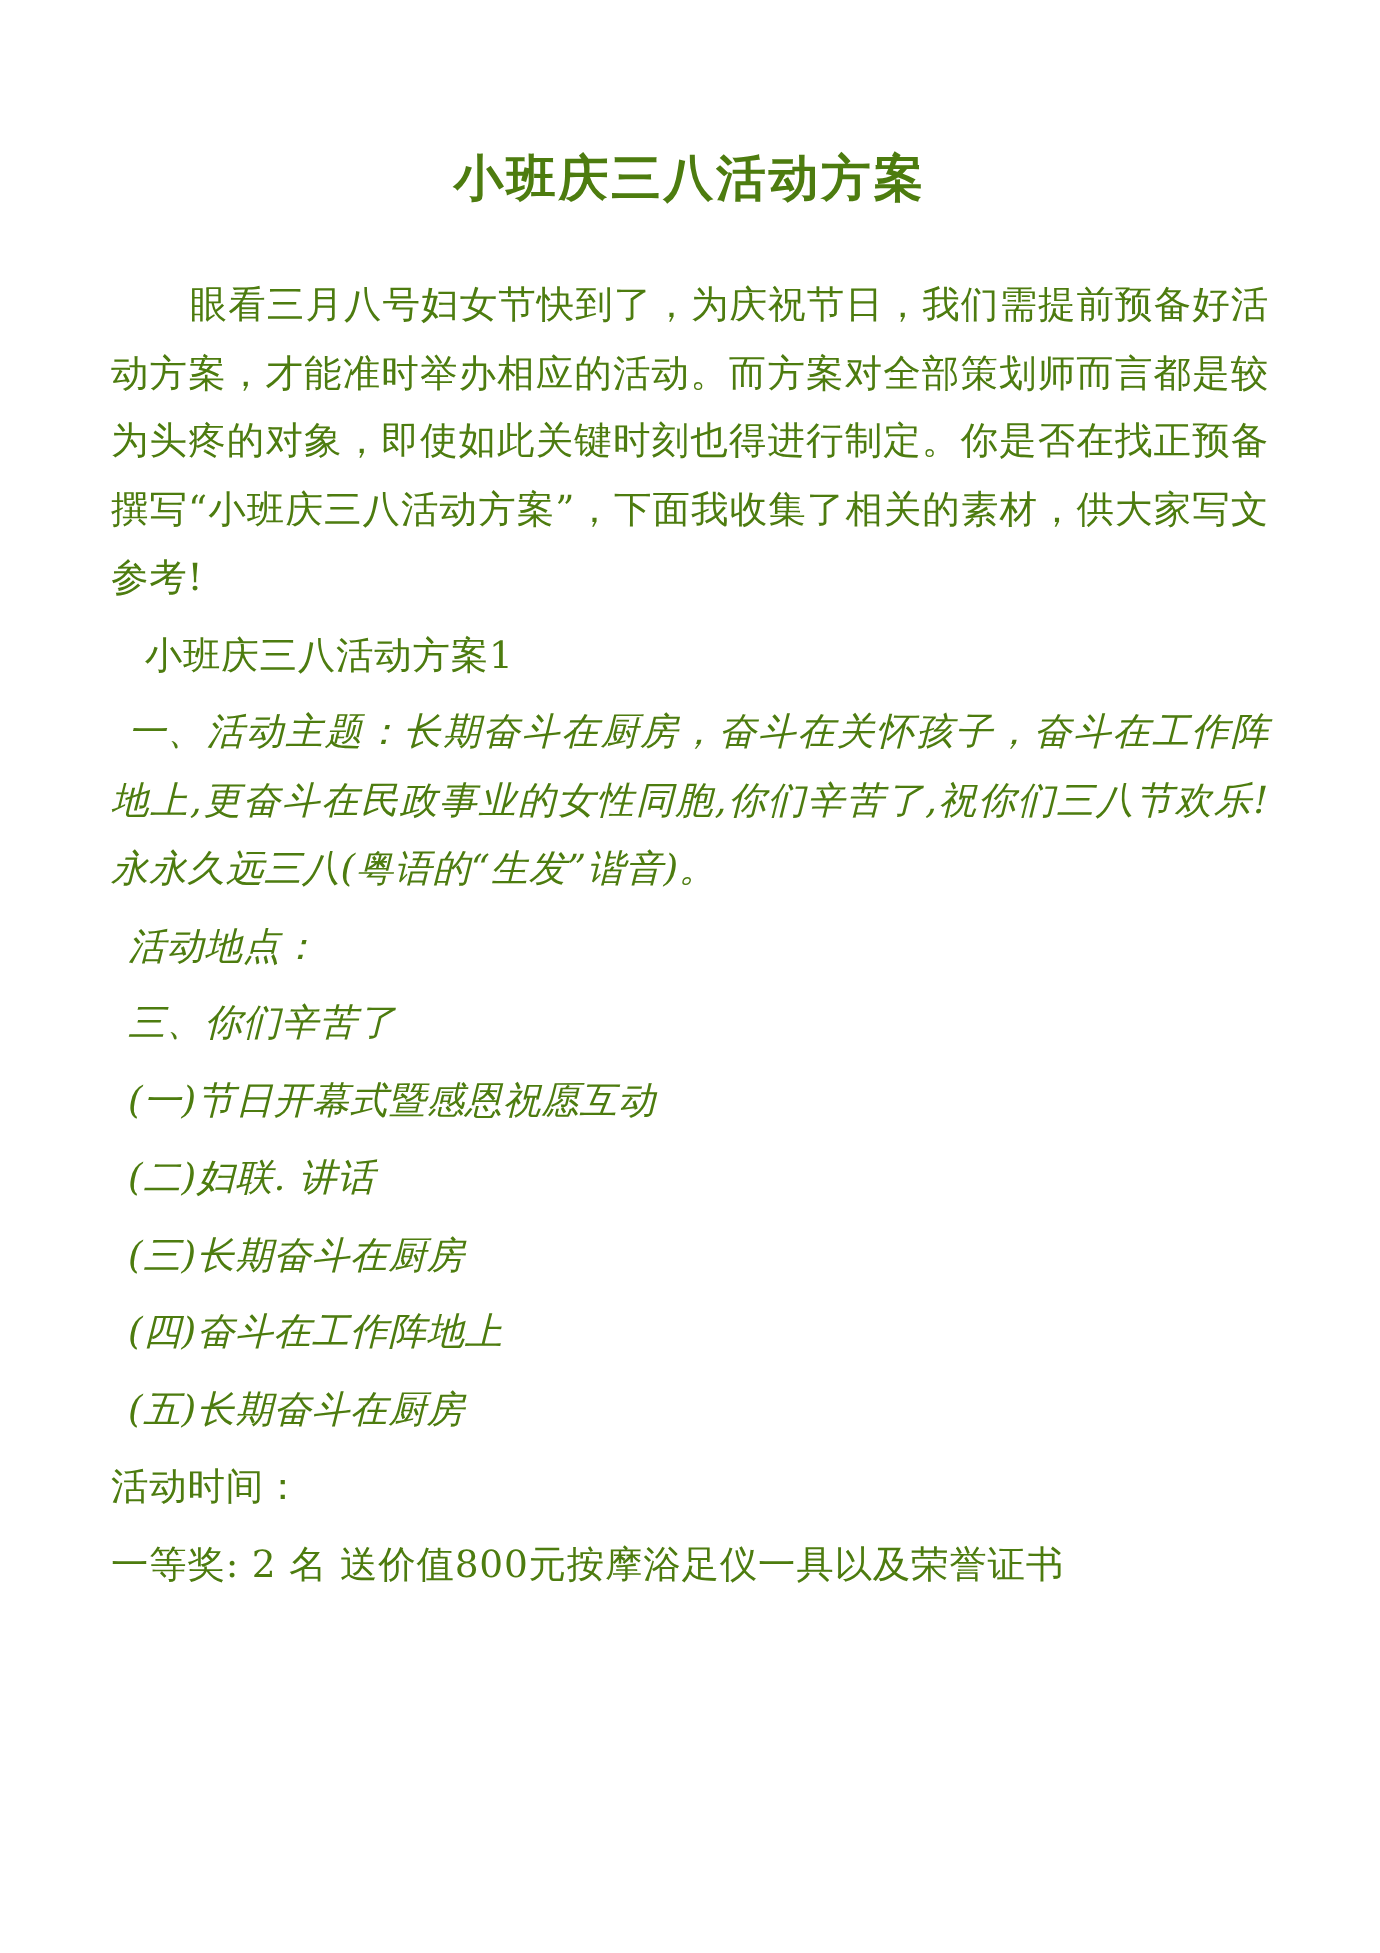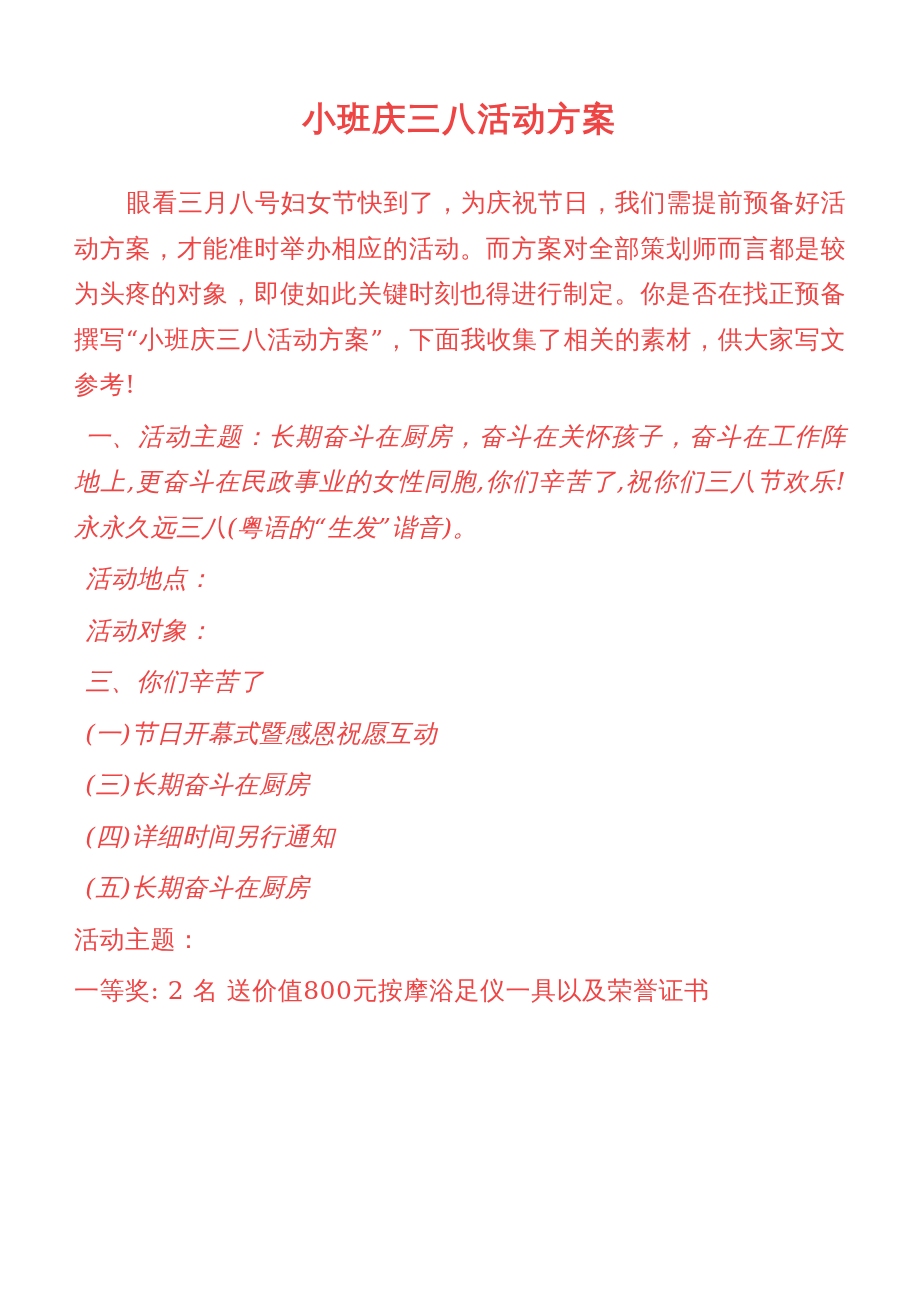--- a/index.html
+++ b/index.html
@@ -8,21 +8,21 @@
     background: #ffffff;
   }
   .page {
     width: 920px;
     height: 1302px;
     background: #ffffff;
     position: relative;
     box-sizing: border-box;
     padding: 96px 74px 0 74px;
     font-family: "DejaVu Serif", "Liberation Serif", serif;
-    color: #ef4444;
+    color: #4d7c0f;
     overflow: hidden;
   }
   .doc-title {
     font-family: "DejaVu Sans", "Liberation Sans", sans-serif;
     font-size: 33px;
     font-weight: bold;
     text-align: center;
     letter-spacing: 2px;
     margin: 0 0 38px 0;
     line-height: 1.4;
@@ -48,23 +48,24 @@
     text-indent: 0;
   }
 </style>
 </head>
 <body>
 
 <div class="page">
   <h1 class="doc-title">小班庆三八活动方案</h1>
 
   <p class="para indent2">眼看三月八号妇女节快到了，为庆祝节日，我们需提前预备好活动方案，才能准时举办相应的活动。而方案对全部策划师而言都是较为头疼的对象，即使如此关键时刻也得进行制定。你是否在找正预备撰写“小班庆三八活动方案”，下面我收集了相关的素材，供大家写文参考!</p>
+  <p class="para indent1">小班庆三八活动方案1</p>
   <p class="para indent-half">一、活动主题：长期奋斗在厨房，奋斗在关怀孩子，奋斗在工作阵地上,更奋斗在民政事业的女性同胞,你们辛苦了,祝你们三八节欢乐!永永久远三八(粤语的“生发”谐音)。</p>
   <p class="para indent-half">活动地点：</p>
-  <p class="para indent-half">活动对象：</p>
   <p class="para indent-half">三、你们辛苦了</p>
   <p class="para indent-half">(一)节日开幕式暨感恩祝愿互动</p>
+  <p class="para indent-half">(二)妇联. 讲话</p>
   <p class="para indent-half">(三)长期奋斗在厨房</p>
-  <p class="para indent-half">(四)详细时间另行通知</p>
+  <p class="para indent-half">(四)奋斗在工作阵地上</p>
   <p class="para indent-half">(五)长期奋斗在厨房</p>
-  <p class="para flat">活动主题：</p>
+  <p class="para flat">活动时间：</p>
   <p class="para flat">一等奖: 2 名 送价值800元按摩浴足仪一具以及荣誉证书</p>
 </div>
 
 </body></html>

